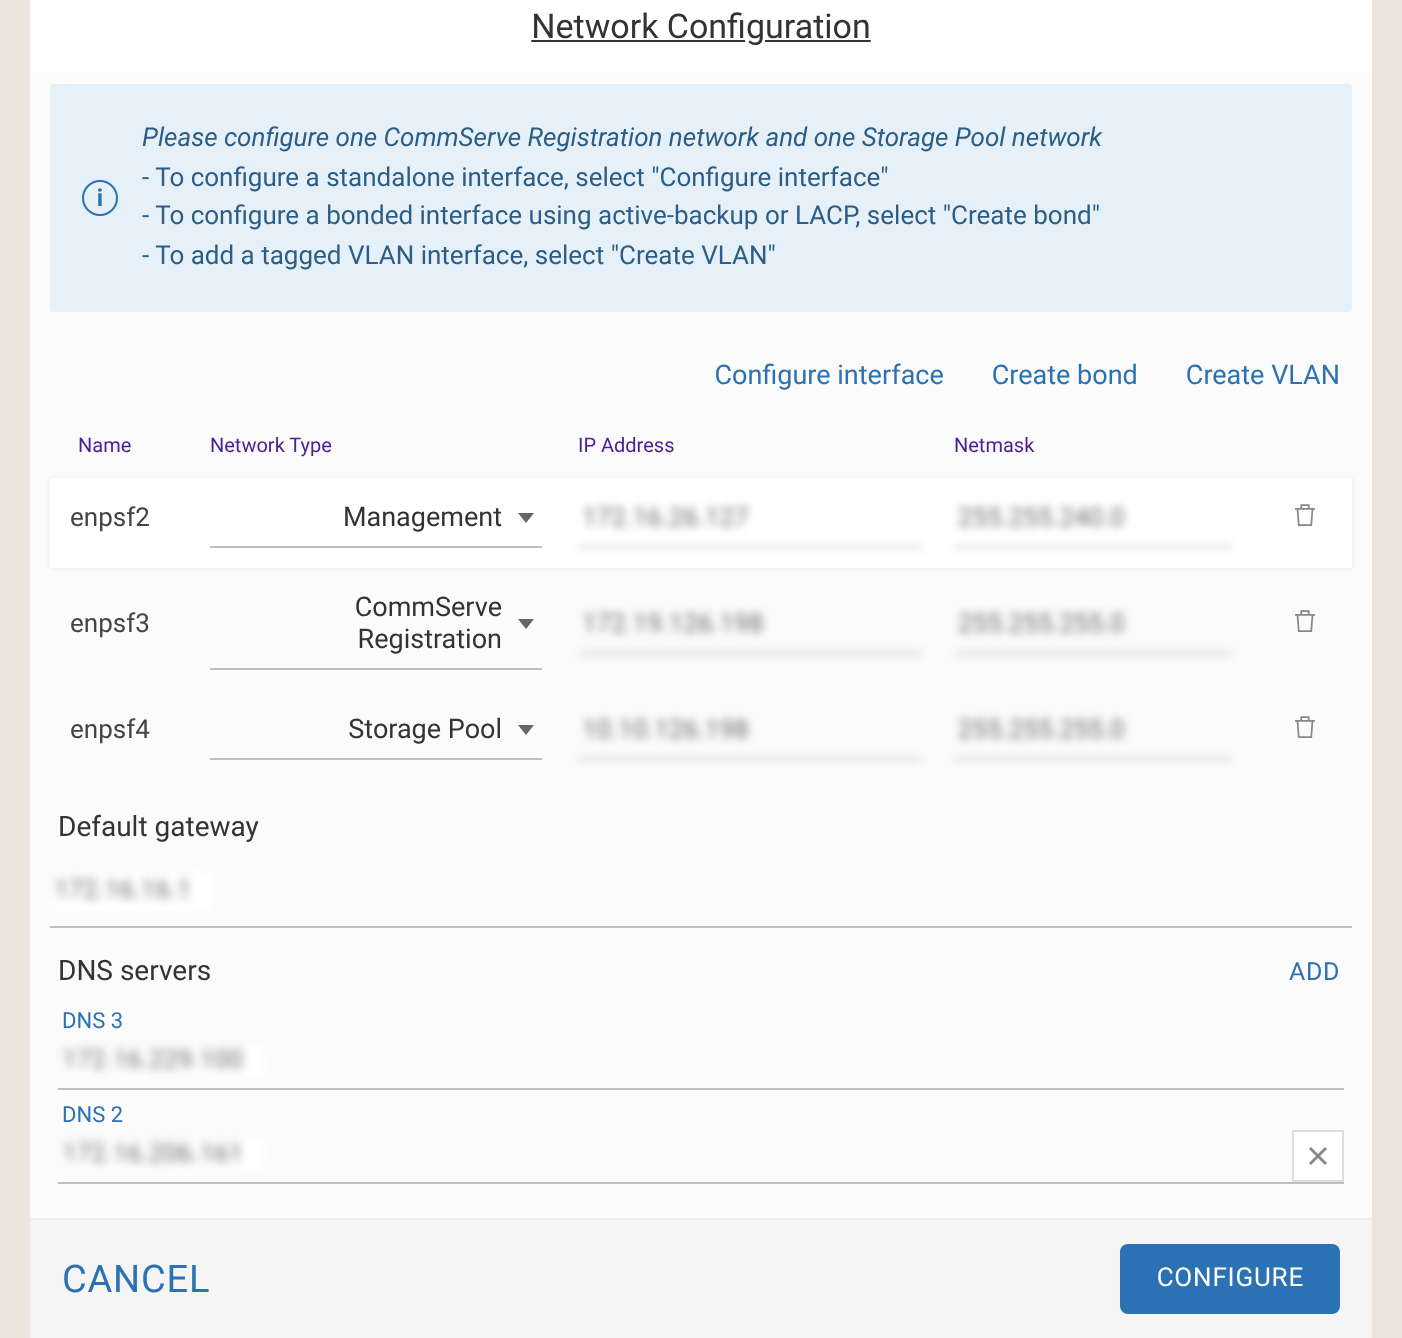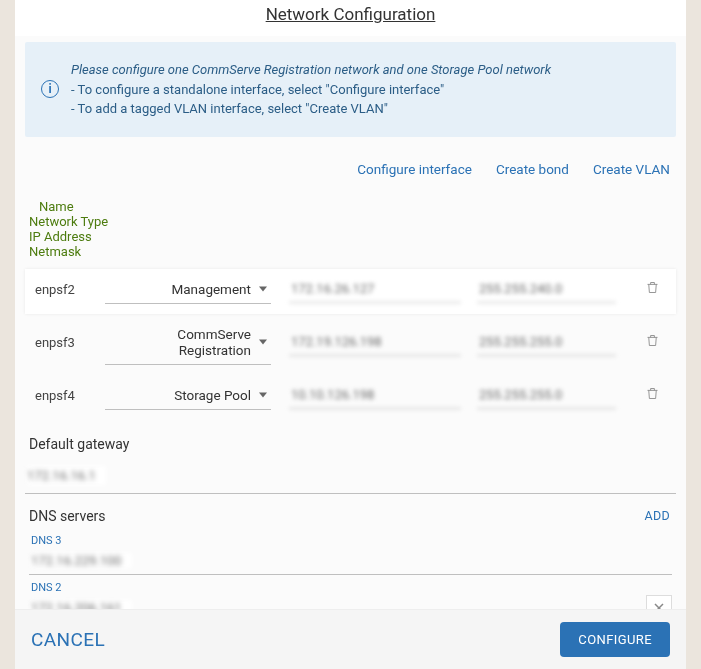--- a/index.html
+++ b/index.html
@@ -8,21 +8,21 @@
     .dialog-header { text-align: center; padding: 4px 0 12px; font-size: 17px; color: #333; text-decoration: underline; }
     .content { flex: 1; padding: 0 10px; overflow: auto; background: #fbfbfb; }
     .info-banner { background: #e6f0f8; border-radius: 2px; padding: 18px 20px 18px 16px; display: flex; gap: 12px; margin: 6px 0 14px; }
     .info-icon-wrap { display: flex; align-items: center; }
     .info-icon { width: 18px; height: 18px; border: 1.5px solid #2b72b5; border-radius: 50%; color: #2b72b5; font-size: 12px; font-weight: bold; display: flex; align-items: center; justify-content: center; font-style: normal; }
     .info-text { color: #2b5d86; font-size: 13px; line-height: 1.5; }
     .info-lead { font-style: italic; }
     .action-links { display: flex; justify-content: flex-end; gap: 24px; padding: 10px 6px 14px; }
     .link-btn { color: #2b72b5; font-size: 13.5px; cursor: pointer; background: none; border: none; }
     .table { width: 100%; }
-    .thead { display: flex; padding: 8px 4px 10px; color: #4d7c0f; font-size: 13px; flex-direction: column; }
+    .thead { display: flex; padding: 8px 4px 10px; color: #4c1d95; font-size: 10px; }
     .col-name { width: 76px; padding-left: 10px; }
     .col-type { width: 184px; }
     .col-ip { width: 188px; }
     .col-mask { flex: 1; }
     .col-act { width: 40px; }
     .row { display: flex; align-items: center; padding: 6px 4px 10px; }
     .row-highlight { background: #fff; box-shadow: 0 0 3px rgba(0,0,0,0.08); }
     .row .name { width: 76px; padding-left: 6px; font-size: 13px; color: #444; }
     .row .type-cell { width: 184px; padding-right: 18px; text-align: right; }
     .row .ip-cell { width: 188px; padding-right: 16px; }
@@ -57,20 +57,21 @@
 
   <div class="content">
 
     <div class="info-banner">
       <div class="info-icon-wrap">
         <span class="info-icon">i</span>
       </div>
       <div class="info-text">
         <div class="info-lead">Please configure one CommServe Registration network and one Storage Pool network</div>
         <div>- To configure a standalone interface, select "Configure interface"</div>
+        <div>- To configure a bonded interface using active-backup or LACP, select "Create bond"</div>
         <div>- To add a tagged VLAN interface, select "Create VLAN"</div>
       </div>
     </div>
 
     <div class="action-links">
       <button class="link-btn">Configure interface</button>
       <button class="link-btn">Create bond</button>
       <button class="link-btn">Create VLAN</button>
     </div>
 

